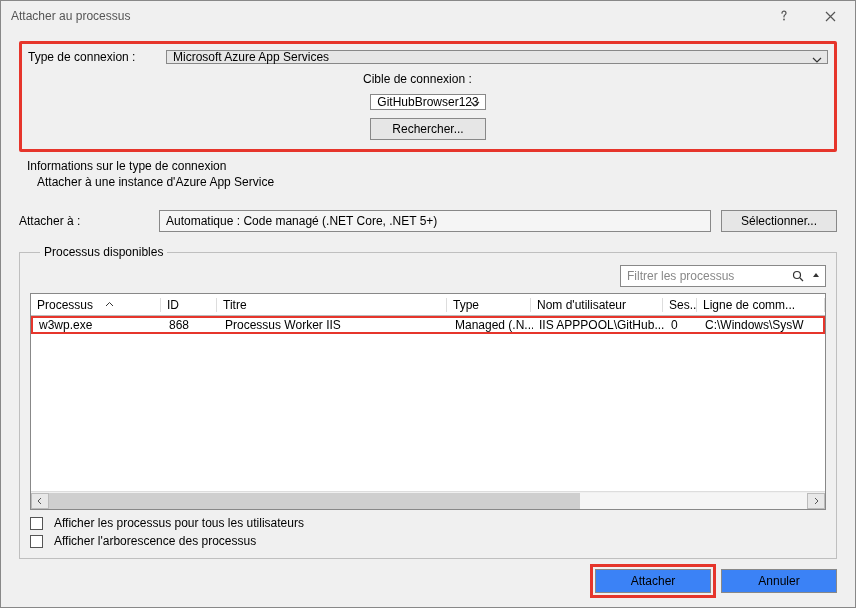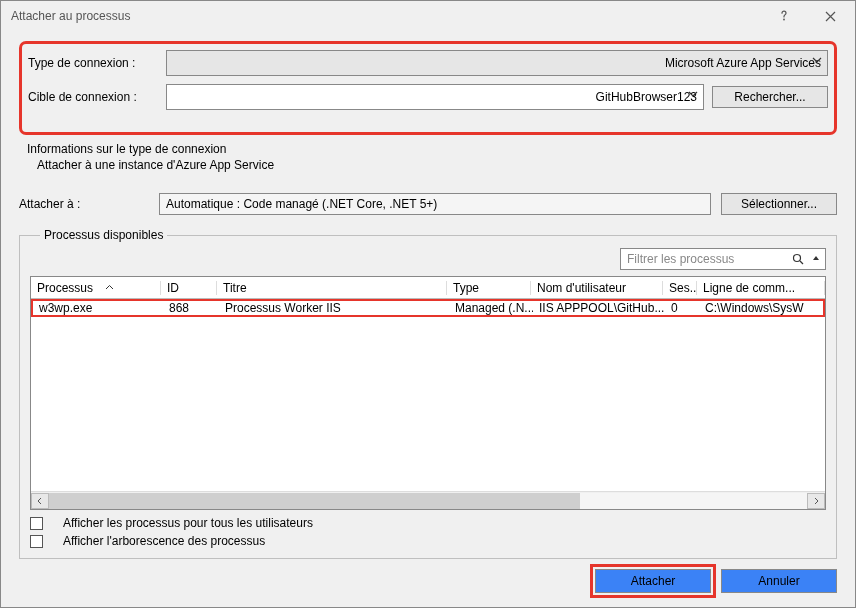--- a/index.html
+++ b/index.html
@@ -44,43 +44,41 @@
     padding: 10px 18px 14px 18px;
     display: flex;
     flex-direction: column;
   }
   .highlight-red {
     border: 3px solid #e6352b;
     border-radius: 2px;
   }
   .conn-box {
     padding: 6px 6px;
-    border-radius: 7px;
   }
   .form-row {
     display: flex;
     align-items: center;
     gap: 8px;
     margin-bottom: 8px;
   }
-  .form-row:last-child { margin-bottom: 16px; }
+  .form-row:last-child { margin-bottom: 3px; flex-direction: column; }
   .lbl {
     width: 130px;
     white-space: nowrap;
   }
   .dropdown, .combo, .textinput {
     border: 1px solid #888;
     background: #fff;
-    height: 26px;
+    height: 14px;
     display: flex;
     align-items: center;
     padding: 0 6px;
     position: relative;
     font-size: 12px;
-    justify-content: flex-end;
   }
   .dropdown { flex: 1; background: #e6e6e6; }
   .dropdown .chev, .combo .chev {
     position: absolute;
     right: 4px;
     top: 3px;
   }
   .combo { flex: 1; background: #fff; }
   .btn {
     border: 1px solid #888;
@@ -217,21 +215,21 @@
     background: #e8e8e8;
   }
   .hscroll .track { flex:1; height:16px; background:#f5f5f5; position:relative;}
   .hscroll .thumb { position:absolute; left:0; top:0; height:16px; width:70%; background:#cfcfcf;}
   .bottom-opts {
     display: flex;
     justify-content: space-between;
     align-items: flex-start;
     margin-top: 6px;
   }
-  .chk-row { display:flex; align-items:center; gap:20px; margin-bottom:4px;}
+  .chk-row { display:flex; align-items:center; gap:11px; margin-bottom:4px;}
   .chk {
     width:13px;height:13px;border:1px solid #555;background:#fff;display:inline-flex;align-items:center;justify-content:center;font-size:11px;
   }
   .dialog-btns {
     display: flex;
     justify-content: flex-end;
     gap: 10px;
     margin-top: 10px;
   }
   .dialog-btn {

